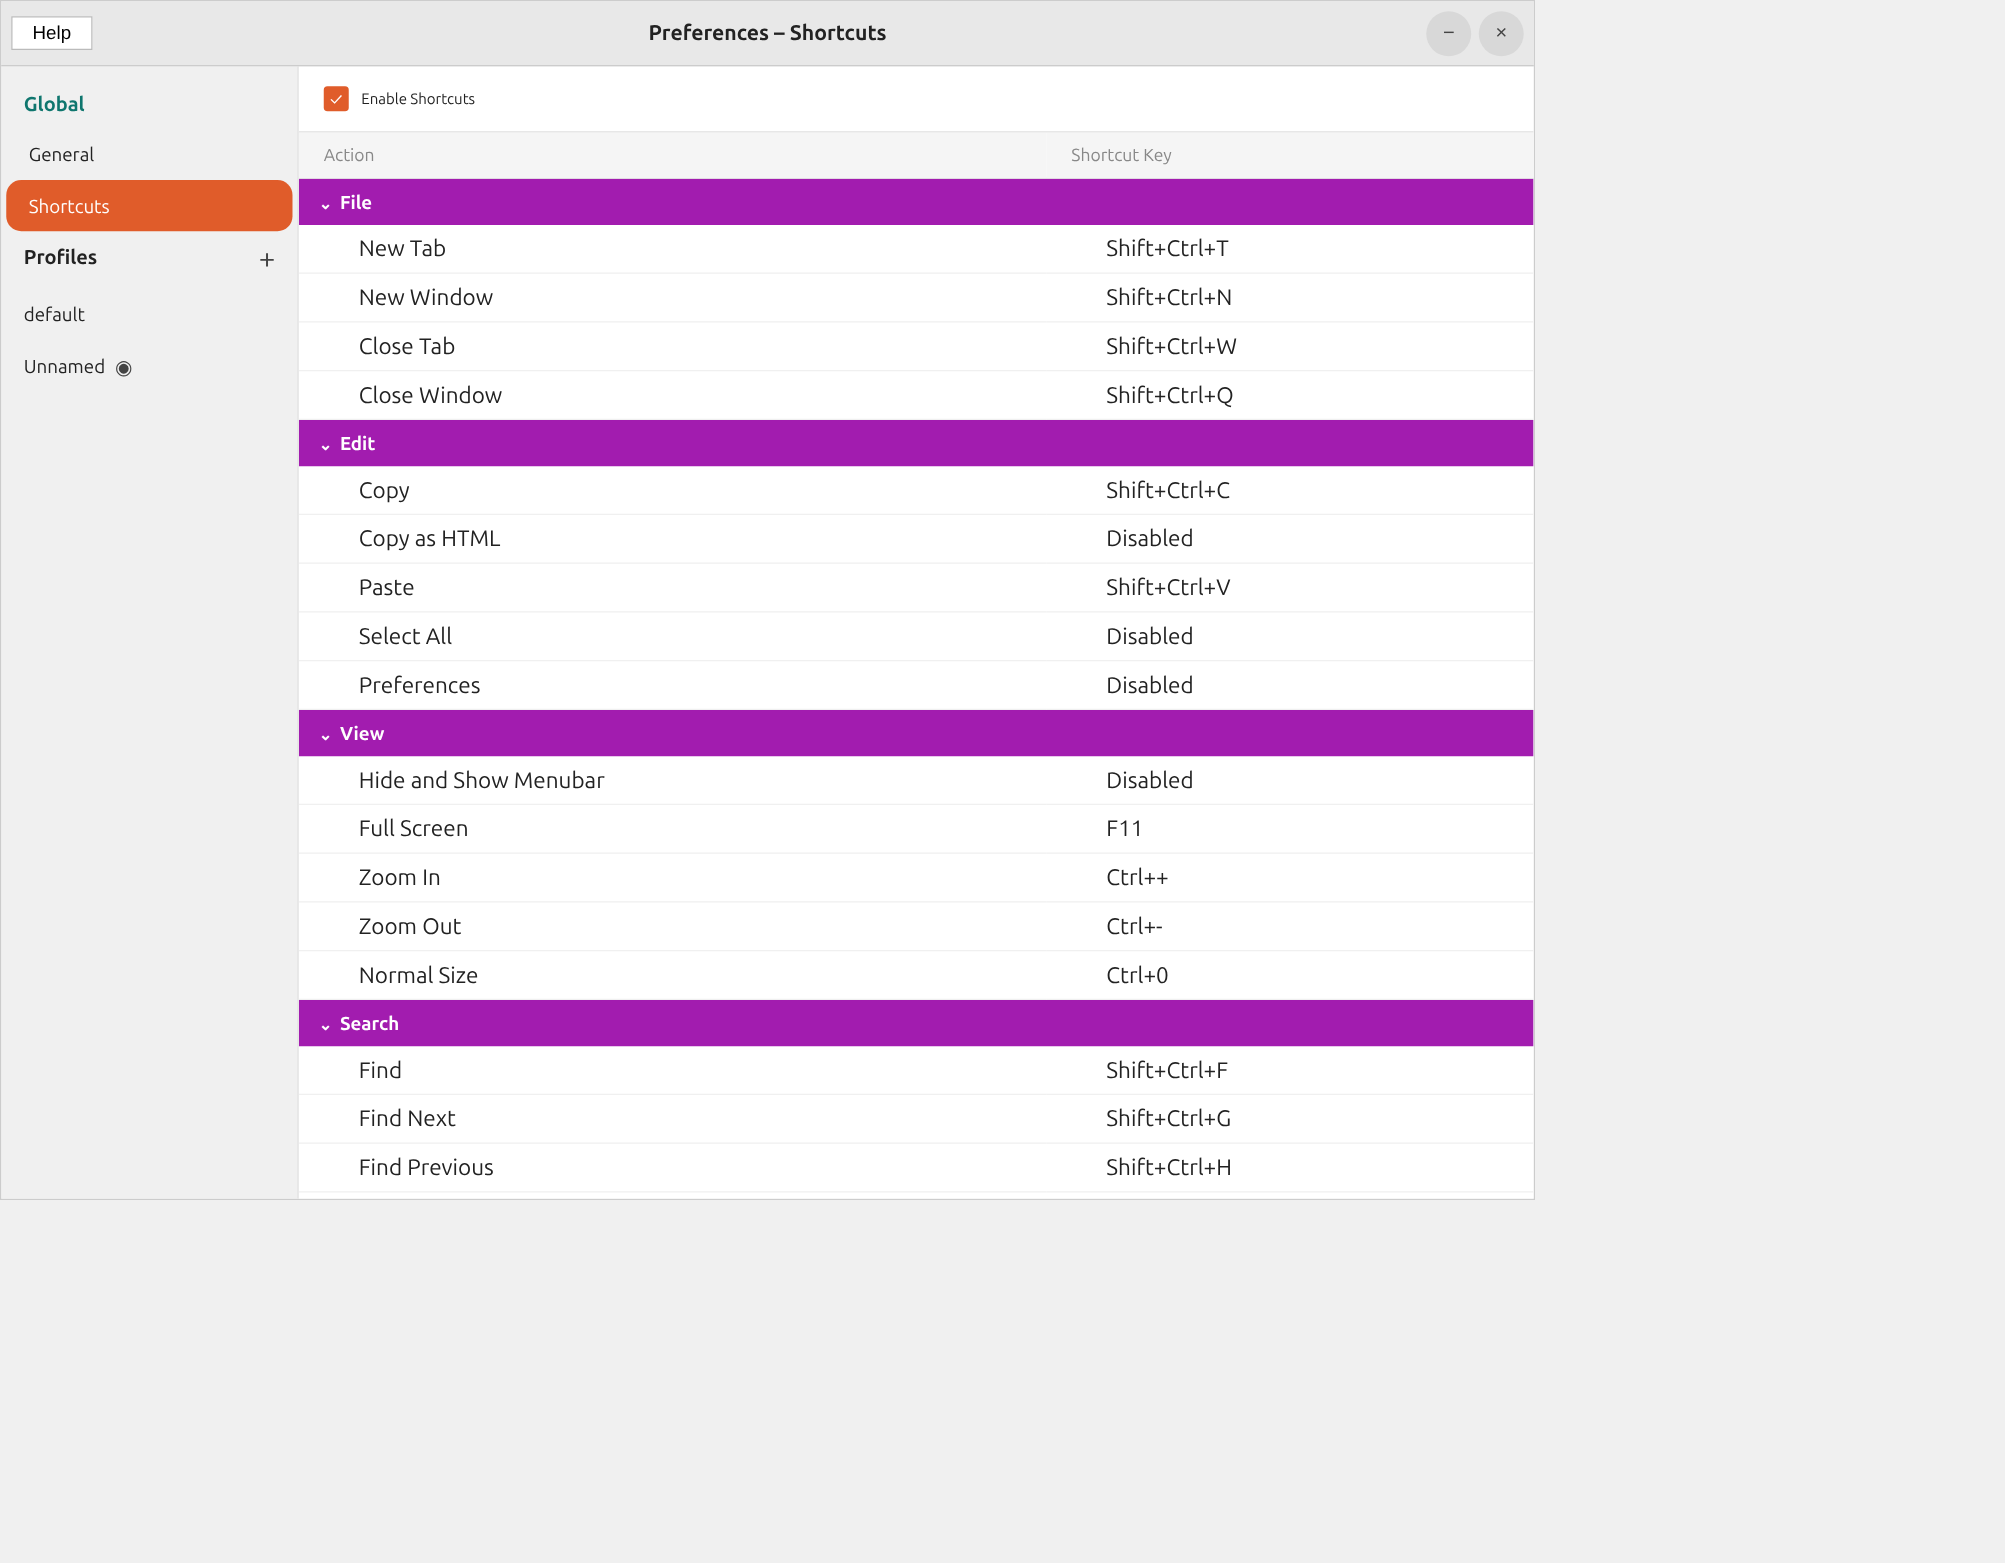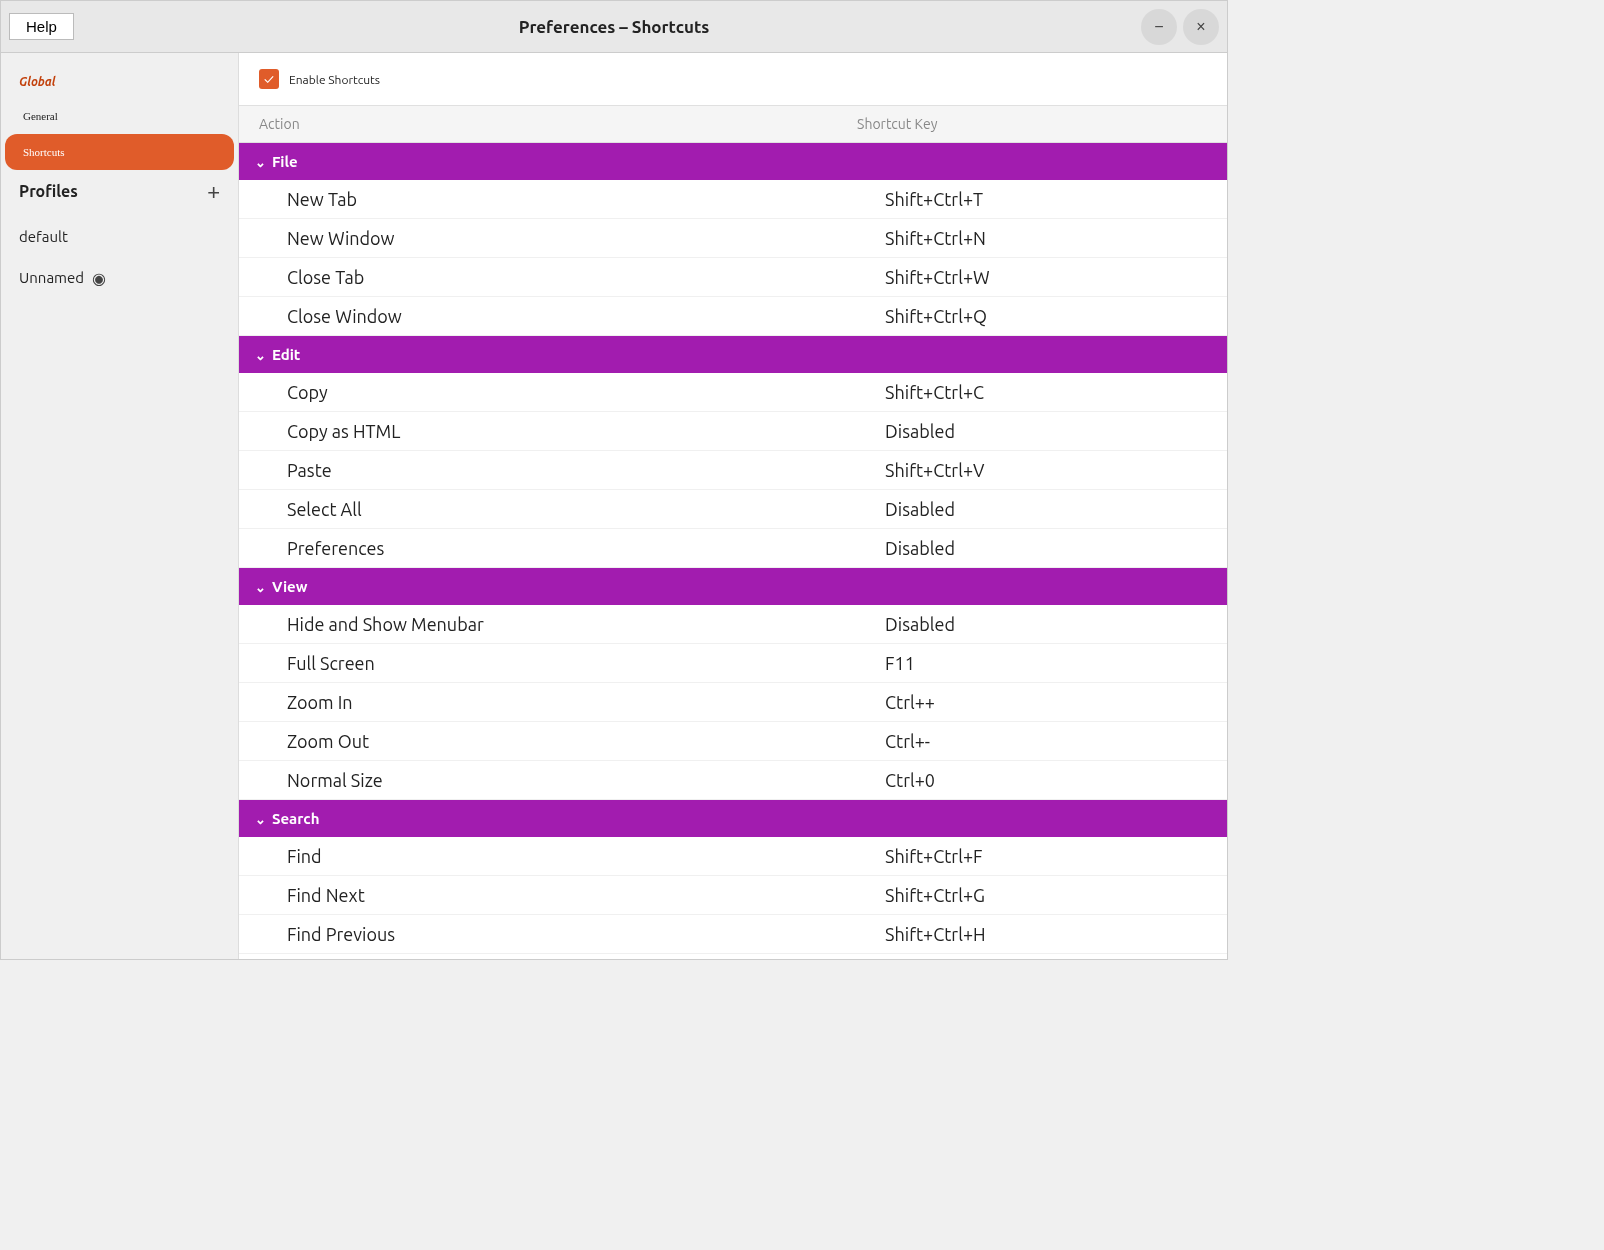--- a/index.html
+++ b/index.html
@@ -78,35 +78,33 @@
     .sidebar {
       width: 238px;
       background: #f0f0f0;
       border-right: 1px solid #ddd;
       flex-shrink: 0;
       overflow-y: auto;
       padding-top: 8px;
     }
 
     .sidebar-section-header {
-      font-size: 12px;
+      font-size: 16px;
       font-weight: 700;
-      color: #c2410c;
+      color: #0f766e;
       padding: 14px 18px 10px;
-      font-style: italic;
     }
 
     .sidebar-item {
       padding: 12px 18px;
-      font-size: 11px;
+      font-size: 15px;
       color: #222;
       cursor: pointer;
       border-radius: 4px;
       margin: 0 4px;
-      font-family: Liberation Serif, serif;
     }
     .sidebar-item.active {
       background: #e05c2a;
       color: white;
       border-radius: 12px;
     }
 
     .sidebar-profiles-header {
       display: flex;
       align-items: flex-start;

